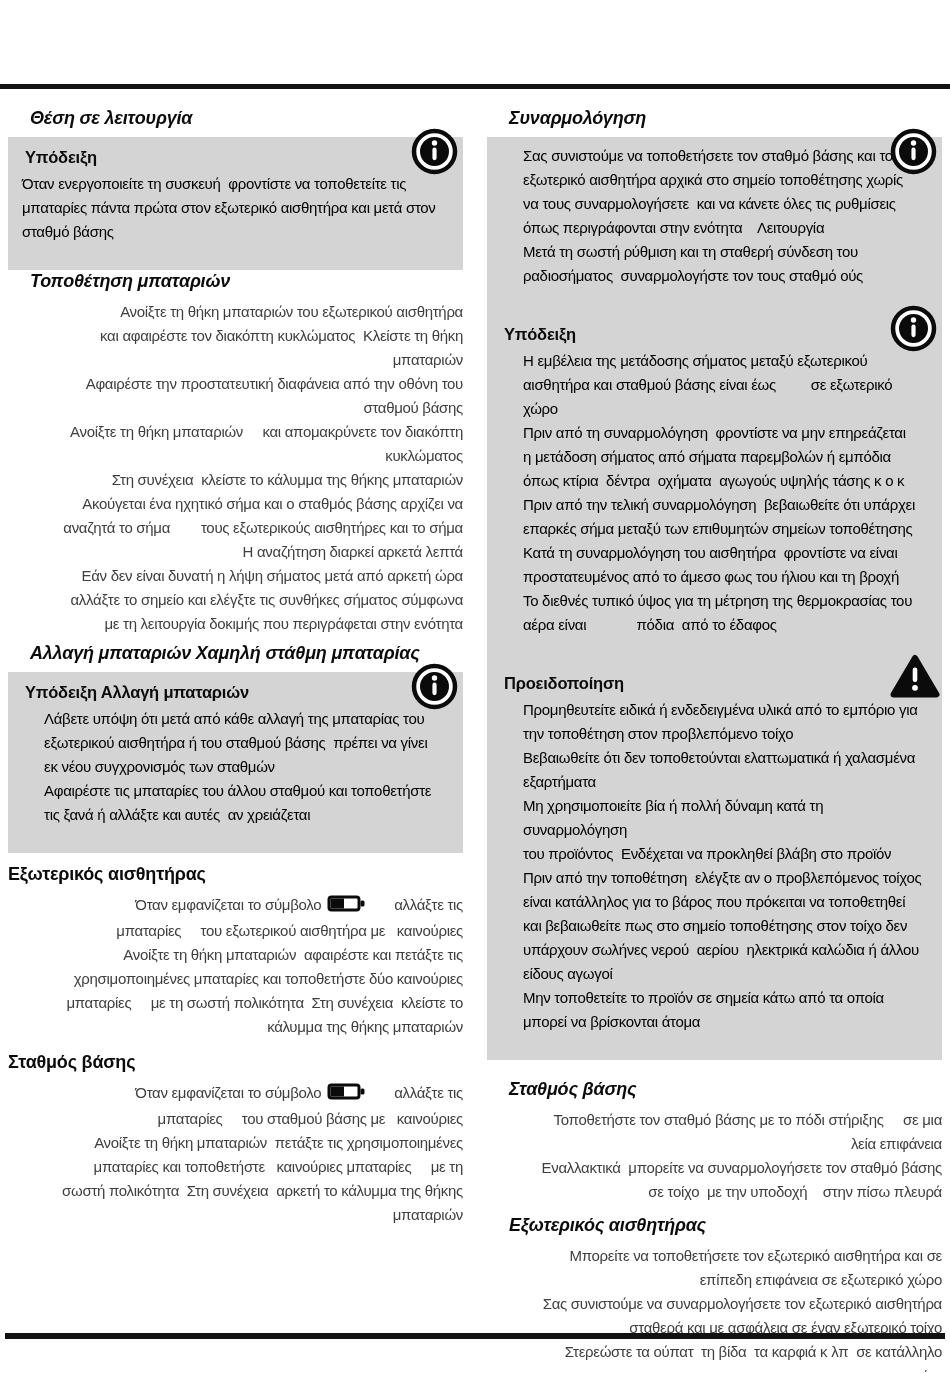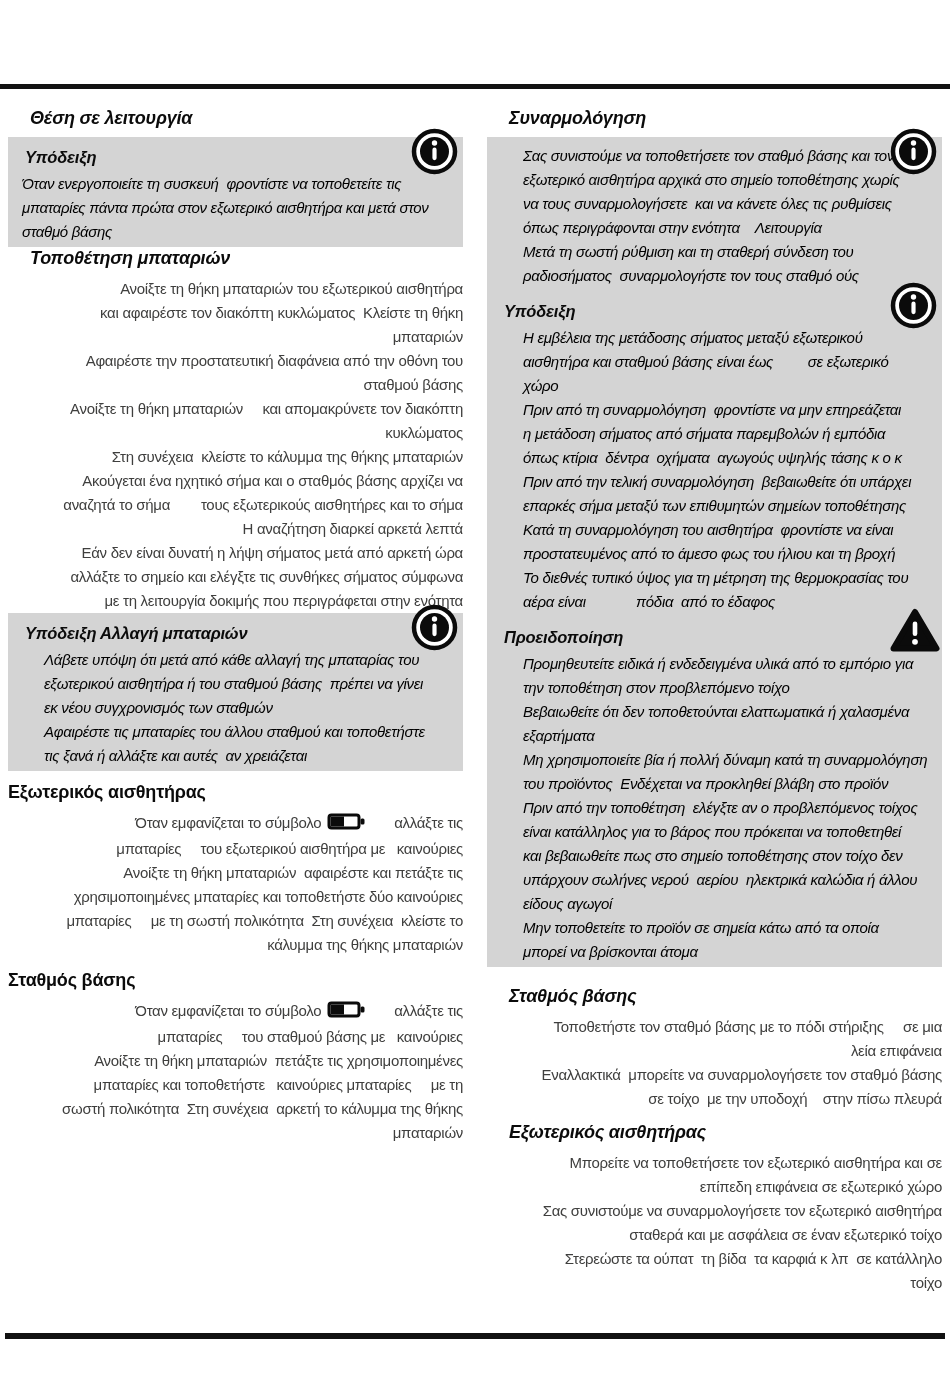--- a/index.html
+++ b/index.html
@@ -25,21 +25,21 @@
   .mb12 { margin-bottom:12px; } .mb14 { margin-bottom:14px; } .mb22 { margin-bottom:22px; }
 
   .body {
     font-size:15px; line-height:24px; color:#3f3f3e; letter-spacing:-0.3px;
     white-space:pre-wrap; margin:0 0 0 22px;text-align:right;
   }
   .line1 { margin-bottom:0; }
 
   .note {
     position:relative; background:#d4d4d4;
-    padding:7px 14px 3px 14px; margin:0;font-style:italic;
+    padding:7px 14px 26px 14px; margin:0;
   }
   .note h3 {
     font-size:16.5px; font-weight:bold; color:#0b0b0b; letter-spacing:-0.2px;
     margin:2px 56px 4px 3px; line-height:22px;
   }
   .note .ntext {
     font-size:15px; line-height:24px; color:#000000; letter-spacing:-0.3px;
     white-space:pre-wrap; margin:0;
   }
   .note.indented .ntext { margin-left:22px; }
@@ -83,20 +83,21 @@
 Ανοίξτε τη θήκη μπαταριών     και απομακρύνετε τον διακόπτη
 κυκλώματος
 Στη συνέχεια  κλείστε το κάλυμμα της θήκης μπαταριών
 Ακούγεται ένα ηχητικό σήμα και ο σταθμός βάσης αρχίζει να
 αναζητά το σήμα        τους εξωτερικούς αισθητήρες και το σήμα
                Η αναζήτηση διαρκεί αρκετά λεπτά
 Εάν δεν είναι δυνατή η λήψη σήματος μετά από αρκετή ώρα
 αλλάξτε το σημείο και ελέγξτε τις συνθήκες σήματος σύμφωνα
 με τη λειτουργία δοκιμής που περιγράφεται στην ενότητα</div>
 
+    <h2 class="hd ind mt6">Αλλαγή μπαταριών   Χαμηλή στάθμη μπαταρίας</h2>
 
     <section class="note indented mb14">
       <span class="badge">
         <svg width="47" height="47" viewBox="0 0 47 47">
           <circle cx="23.5" cy="23.5" r="20.5" fill="#ffffff" stroke="#0b0b0b" stroke-width="4.5"></circle>
           <circle cx="23.5" cy="23.5" r="14.5" fill="#0b0b0b"></circle>
           <circle cx="23.5" cy="15" r="2.7" fill="#ffffff"></circle>
           <rect x="21.4" y="19.6" width="4.2" height="12.6" rx="2.1" fill="#ffffff"></rect>
         </svg>
       </span>

